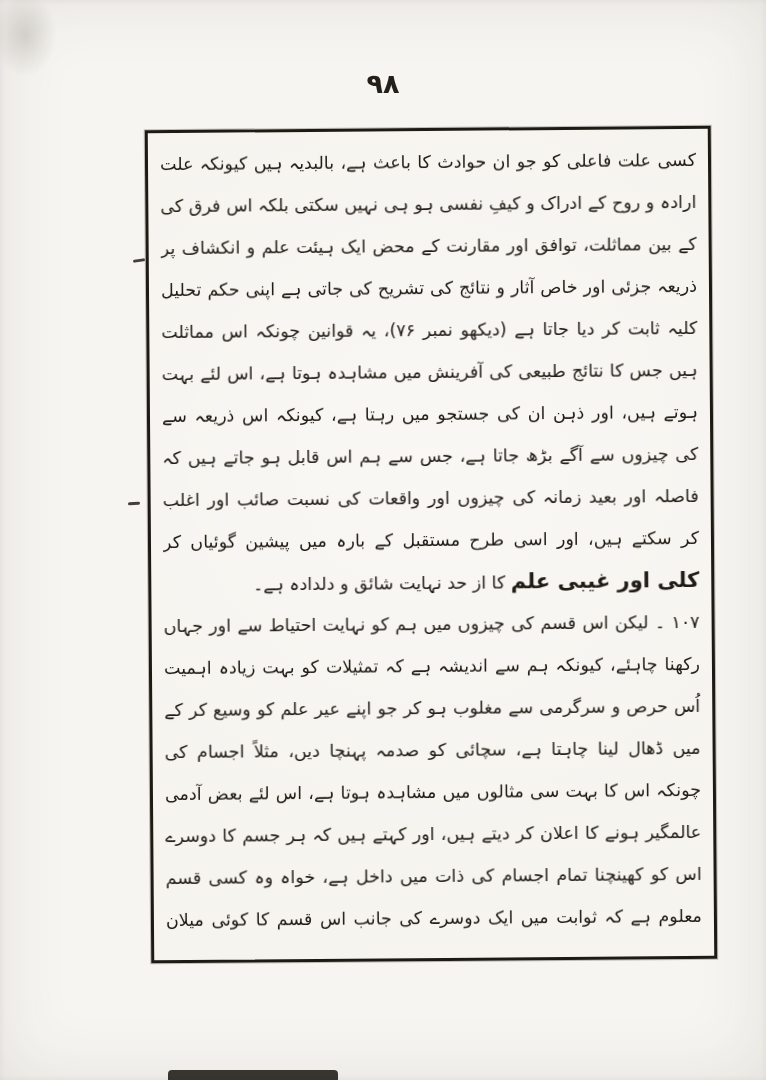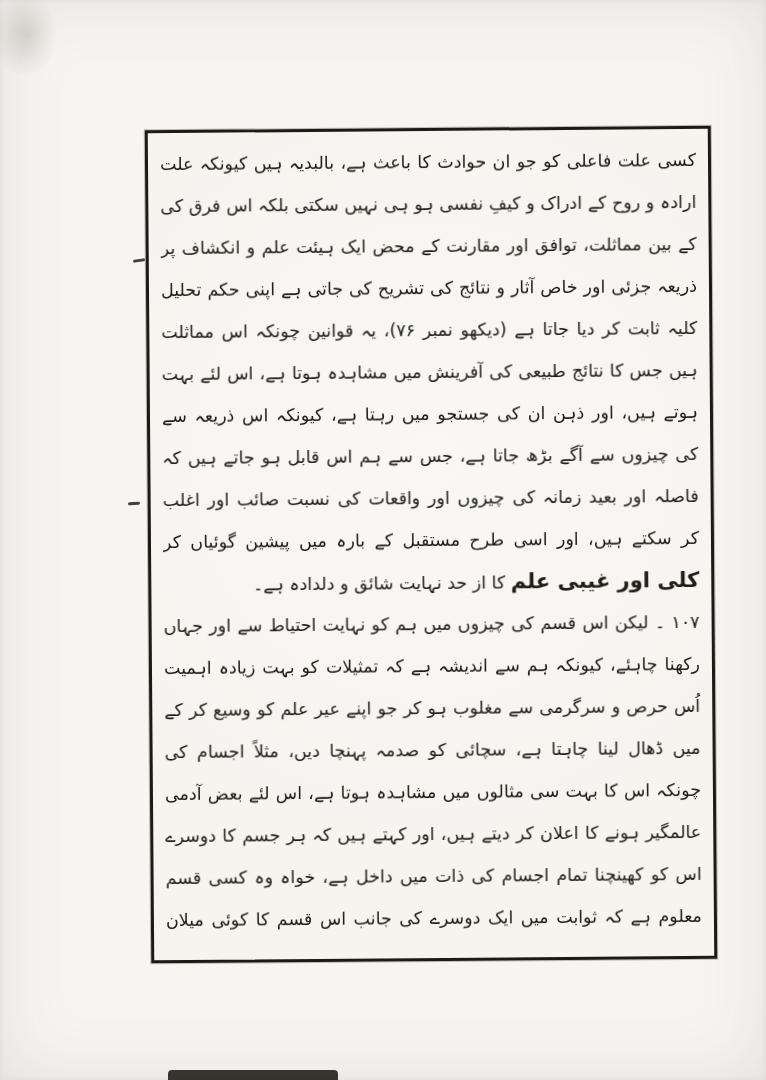--- a/index.html
+++ b/index.html
@@ -94,20 +94,21 @@
   .margin-mark.m1 { left: 133px; top: 259px; transform: rotate(-8deg); }
   .margin-mark.m2 { left: 128px; top: 502px; transform: rotate(-4deg); }
 </style>
 </head>
 <body>
 
 <div class="page">
 
   <div class="smudge-top-left"></div>
 
+  <div class="page-number">٩٨</div>
 
   <div class="margin-mark m1"></div>
   <div class="margin-mark m2"></div>
 
   <div class="frame">
     <div class="text-area">
 
       <div class="line">کسی علت فاعلی کو جو ان حوادث کا باعث ہے، بالبدیہ ہیں کیونکہ علت فاعلی تو ہر چیز</div>
       <div class="line">ارادہ و روح کے ادراک و کیفِ نفسی ہو ہی نہیں سکتی بلکہ اس فرق کی بنا فطرت کے افعال و مصنوعات</div>
       <div class="line">کے بین مماثلت، توافق اور مقارنت کے محض ایک ہیئت علم و انکشاف پر ہے جس کے</div>

